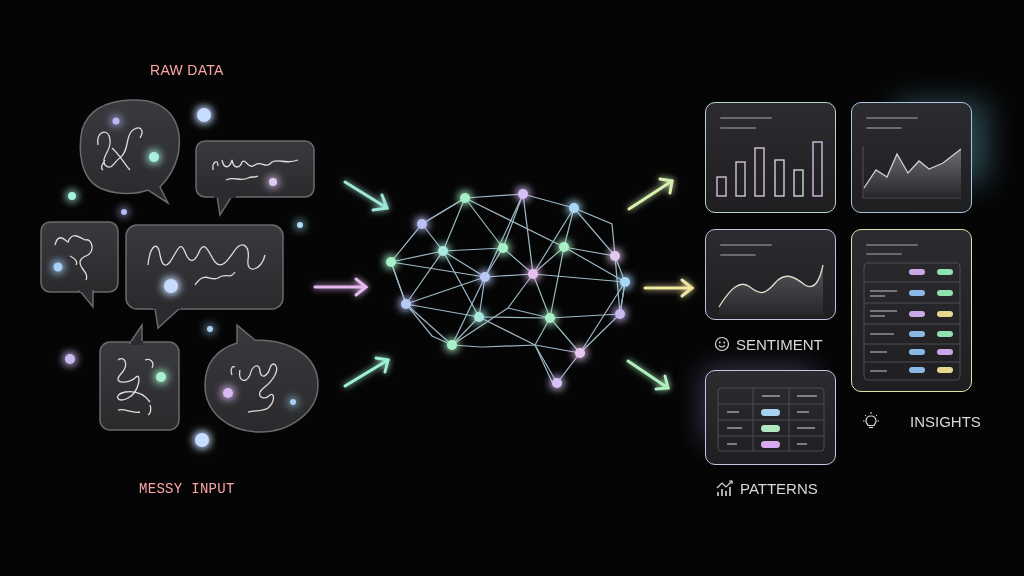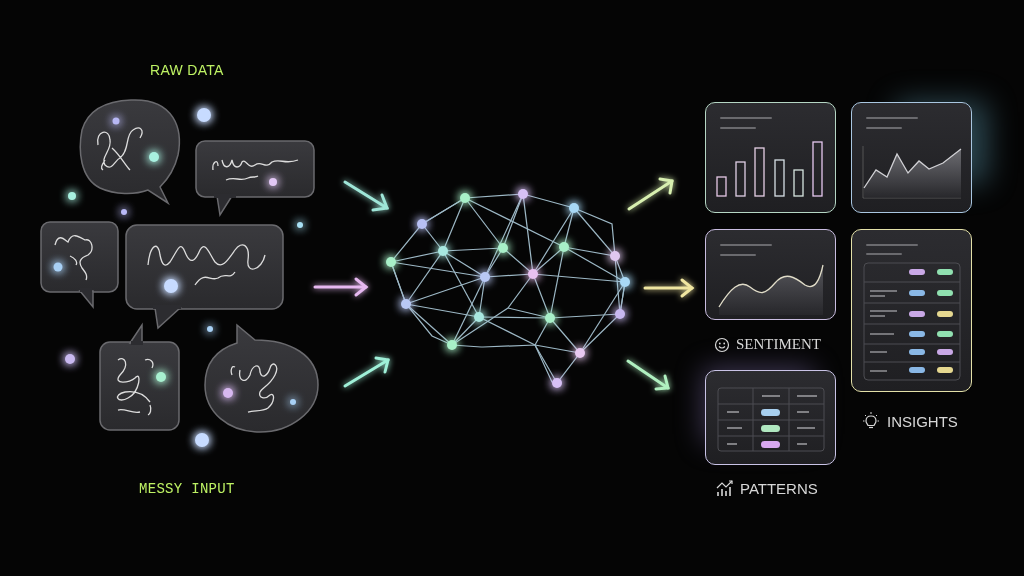--- a/index.html
+++ b/index.html
@@ -1,17 +1,17 @@
 <!DOCTYPE html>
 <html><head>
 <meta charset="utf-8">
 <style>
   html,body{margin:0;padding:0;background:#050505;}
   body{width:1024px;height:576px;overflow:hidden;position:relative;font-family:"Liberation Sans",sans-serif;color:#d6d6d6;}
-  .label{position:absolute;font-size:14px;letter-spacing:0.3px;color:#bef264;}
+  .label{position:absolute;font-size:14px;letter-spacing:0.3px;color:#fca5a5;}
   .label-lg{font-size:15px;}
   svg.layer{position:absolute;left:0;top:0;}
   .card{position:absolute;border-radius:10px;background:linear-gradient(180deg,#2c2c30,#1f1f22);box-sizing:border-box;}
   .card .tl{position:absolute;left:14px;height:2px;background:#6a6a6e;border-radius:1px;}
 </style>
 </head>
 <body>
 
 <div class="label" style="left:150px;top:62px;">RAW DATA</div>
 <div class="label" style="left:139px;top:481px;font-family:Liberation Mono, monospace;">MESSY INPUT</div>
@@ -291,41 +291,41 @@
         <line x1="92" y1="58" x2="110" y2="58"></line>
       <line x1="22" y1="74" x2="32" y2="74"></line>
         <line x1="92" y1="74" x2="102" y2="74"></line>
     </g>
     <rect x="56" y="39" width="19" height="7" rx="3.5" fill="#a8d0f0"></rect>
     <rect x="56" y="55" width="19" height="7" rx="3.5" fill="#b0e8c0"></rect>
     <rect x="56" y="71" width="19" height="7" rx="3.5" fill="#d8a8f0"></rect>
   </svg>
 </div>
 
-<div style="position:absolute;left:714px;top:336px;display:flex;align-items:center;gap:6px;font-family:Liberation Serif, serif;">
+<div style="position:absolute;left:714px;top:336px;display:flex;gap:6px;">
   <svg width="16" height="16">
       <circle cx="8" cy="8" r="6.5" fill="none" stroke="#d8d8d8" stroke-width="1.2"></circle>
       <circle cx="5.8" cy="6.5" r="0.9" fill="#d8d8d8"></circle>
       <circle cx="10.2" cy="6.5" r="0.9" fill="#d8d8d8"></circle>
       <path d="M5,9.5 Q8,12.5 11,9.5" fill="none" stroke="#d8d8d8" stroke-width="1.1"></path>
     </svg>
   <span class="label-lg" style="color:#d8d8d8;">SENTIMENT</span>
 </div>
 
 <div style="position:absolute;left:861px;top:411px;display:flex;align-items:center;gap:6px;">
   <svg width="20" height="20">
     <path d="M10,5 C13,5 15,7 15,10 C15,12 13.5,13 13,14.5 L7,14.5 C6.5,13 5,12 5,10 C5,7 7,5 10,5 Z" fill="none" stroke="#d8d8d8" stroke-width="1.2"></path>
     <line x1="8" y1="16.5" x2="12" y2="16.5" stroke="#d8d8d8" stroke-width="1.2"></line>
     <line x1="10" y1="1" x2="10" y2="3" stroke="#d8d8d8"></line>
       <line x1="2" y1="10" x2="3.5" y2="10" stroke="#d8d8d8"></line>
       <line x1="16.5" y1="10" x2="18" y2="10" stroke="#d8d8d8"></line>
     <line x1="4" y1="4" x2="5" y2="5" stroke="#d8d8d8"></line>
       <line x1="16" y1="4" x2="15" y2="5" stroke="#d8d8d8"></line>
   </svg>
-  <span class="label-lg" style="color:#d8d8d8;">INSIGHTS</span>
+  <span class="label-lg" style="color:#d8d8d8;margin-left:23px;">INSIGHTS</span>
 </div>
 
 <div style="position:absolute;left:716px;top:479px;display:flex;align-items:center;gap:6px;">
   <svg width="18" height="18">
     <g stroke="#d8d8d8" stroke-width="1.6">
         <line x1="2" y1="17" x2="2" y2="13"></line>
         <line x1="6" y1="17" x2="6" y2="10"></line>
         <line x1="10" y1="17" x2="10" y2="12"></line>
         <line x1="14" y1="17" x2="14" y2="8"></line>
       </g>

